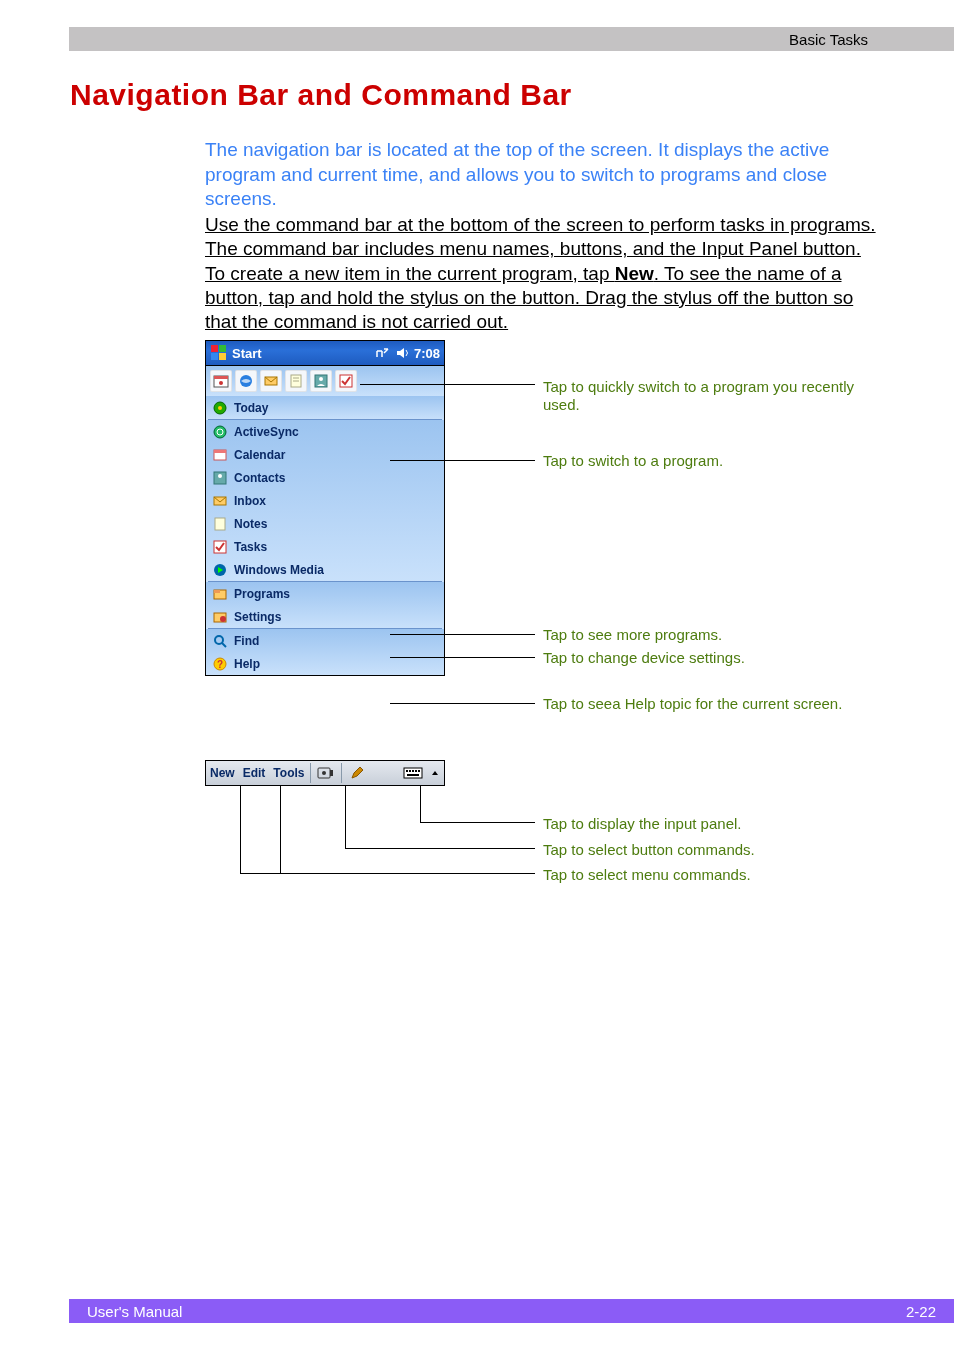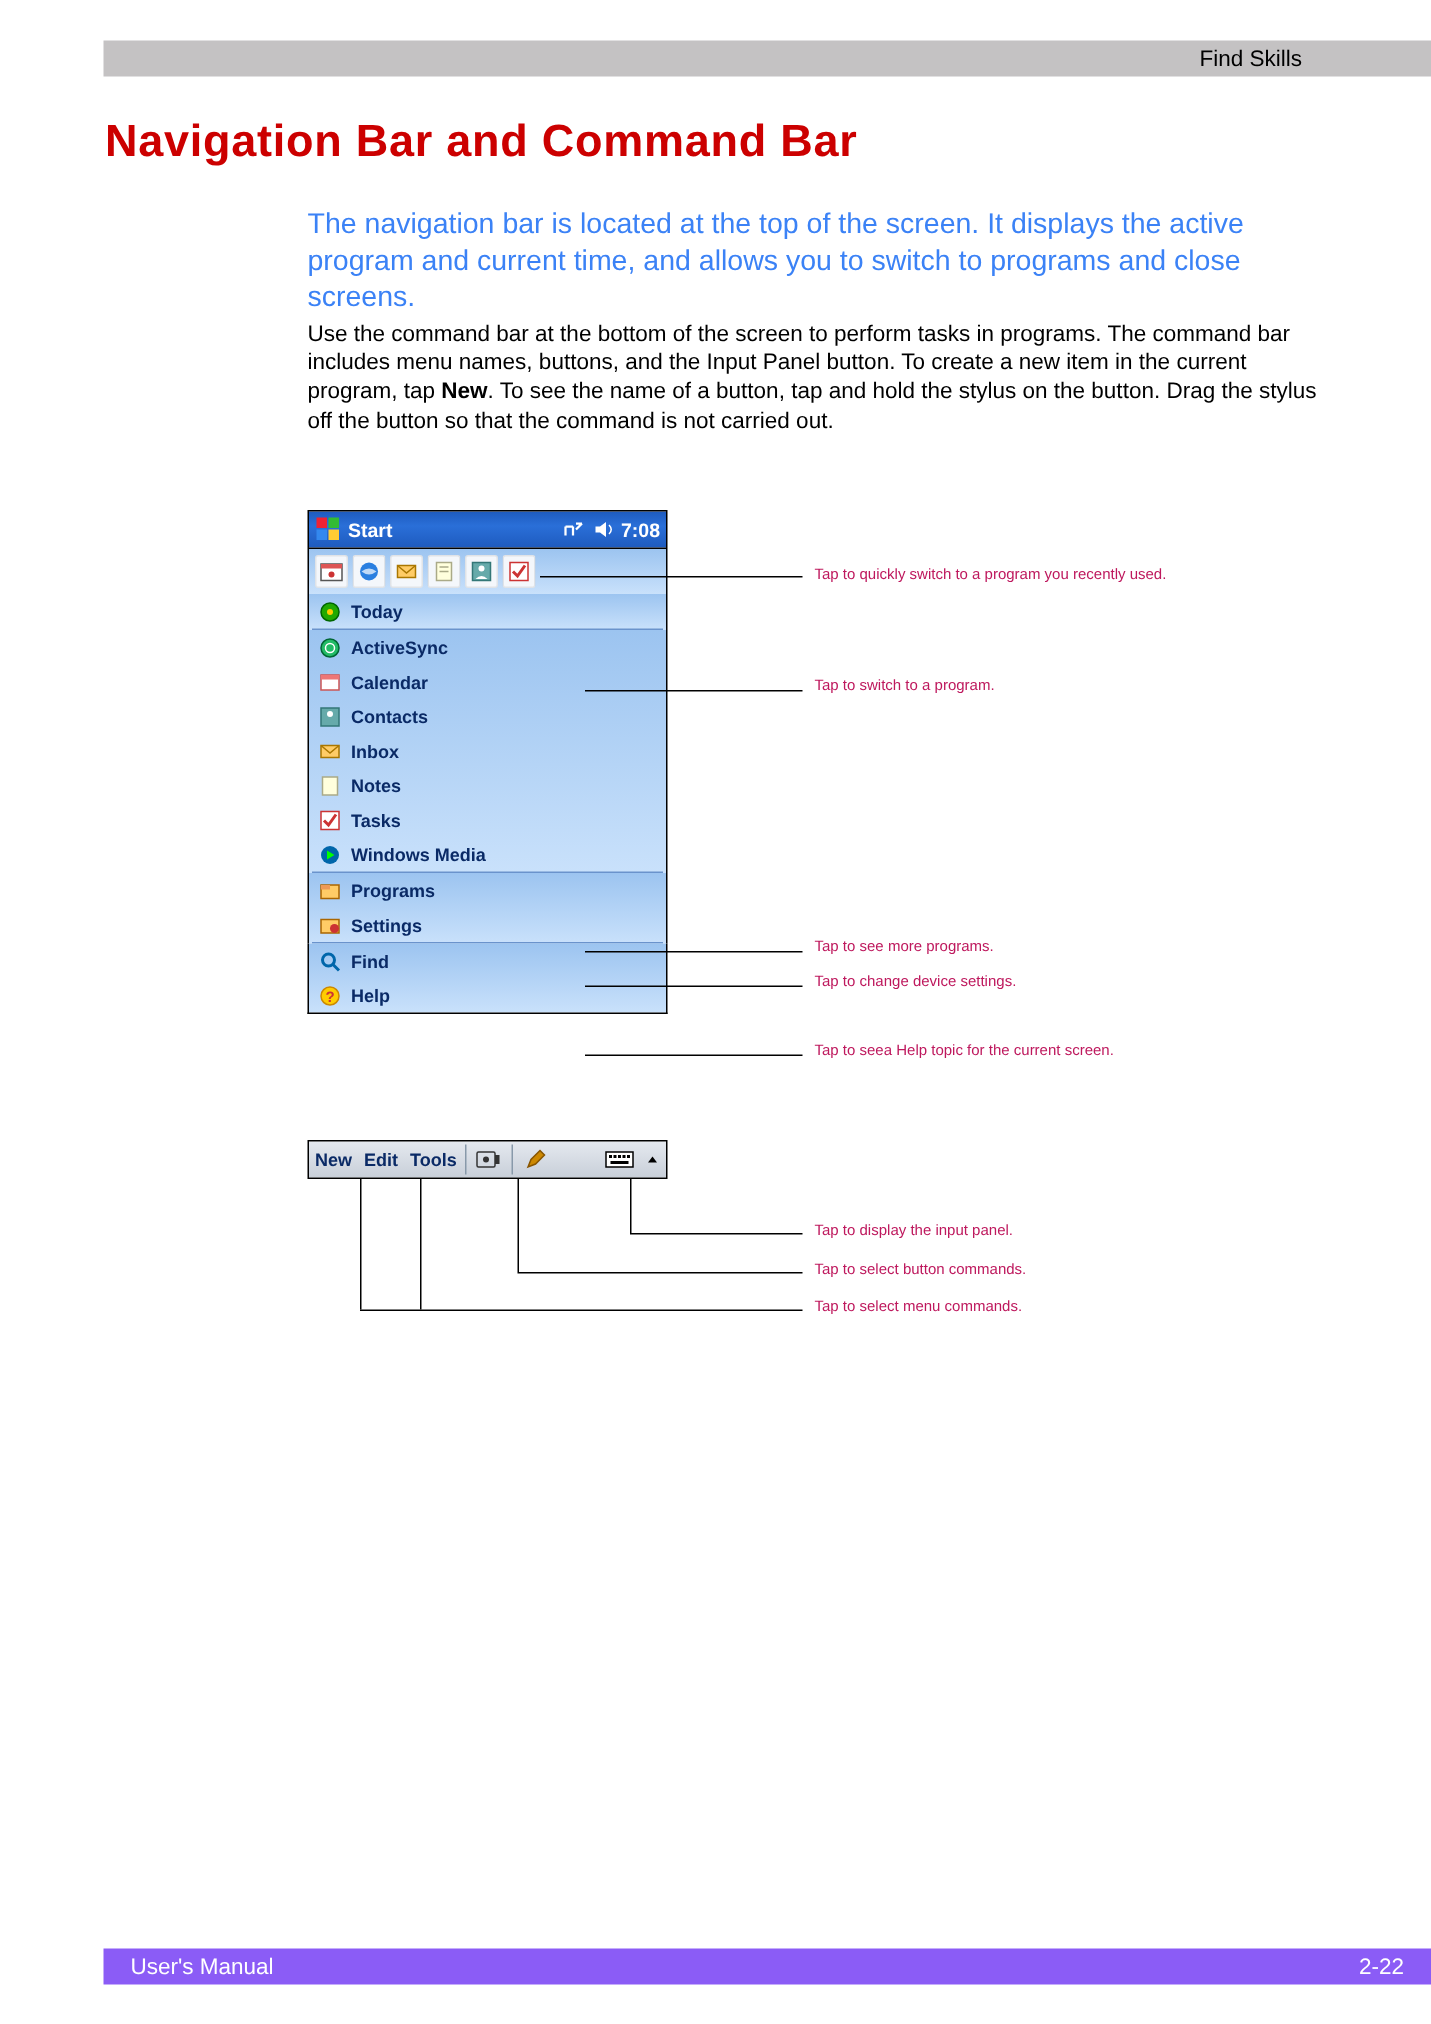--- a/index.html
+++ b/index.html
@@ -2,21 +2,21 @@
 <html><head>
 <meta charset="utf-8">
 <style>
   * { box-sizing: border-box; margin: 0; padding: 0; }
   html, body { width: 954px; height: 1349px; font-family: Arial, Helvetica, sans-serif; background: #fff; color: #000; }
   .page { width: 954px; height: 1349px; position: relative; background: #fff; }
   .header-bar { position: absolute; top: 27px; left: 69px; right: 0; height: 24px; background: #c4c2c3; }
   .header-text { position: absolute; top: 4px; right: 86px; font-size: 15px; color: #000; }
   .heading { position: absolute; top: 78px; left: 70px; font-size: 30px; font-weight: 900; color: #cc0000; font-family: Arial, sans-serif; letter-spacing: 0.5px; }
   .para1 { position: absolute; top: 138px; left: 205px; width: 680px; font-size: 19px; line-height: 1.3; color: #3b82f6; }
-  .para2 { position: absolute; top: 213px; left: 205px; width: 680px; font-size: 15px; line-height: 1.28; color: #000; }
+  .para2 { position: absolute; top: 213px; left: 205px; width: 680px; font-size: 19px; line-height: 1.28; color: #000; text-decoration: underline; }
   .bold { font-weight: bold; }
 
   .figure-wrap { position: absolute; top: 340px; left: 205px; width: 680px; height: 560px; }
 
   .pda { position: relative; width: 240px; }
 
   .navbar { height: 26px; background: linear-gradient(#1e5bbf, #2a6fd8 40%, #1e5bbf); border: 1px solid #000; display: flex; align-items: center; padding: 0 4px; color: #fff; font-size: 13px; font-weight: bold; font-family: Tahoma, Arial, sans-serif; justify-content: space-between; }
   .flag-icon { width: 18px; height: 18px; margin-right: 4px; display: inline-flex; align-items: center; justify-content: center; }
   .navbar-title { flex: 0 0 auto; }
   .navbar-spacer { flex: 1; }
@@ -35,35 +35,35 @@
 
   
   .cmdbar-wrap { position: absolute; top: 420px; left: 0; width: 240px; }
   .cmdbar { height: 26px; background: linear-gradient(#e5e9ef, #c8cfd9); border: 1px solid #000; display: flex; align-items: center; font-family: Tahoma, Arial, sans-serif; font-size: 12px; font-weight: bold; color: #0a2a66; }
   .cmd-menu { padding: 0 4px; }
   .cmd-sep { width: 1px; height: 20px; background: #8899aa; margin: 0 2px; }
   .cmd-btn { width: 22px; height: 20px; display: inline-flex; align-items: center; justify-content: center; margin: 0 2px; }
   .cmd-spacer { flex: 1; }
 
   
-  .callout { position: absolute; font-size: 10px; color: #be185d; line-height: 1.2; width: 330px; }
+  .callout { position: absolute; font-size: 15px; color: #4d7c0f; line-height: 1.2; width: 330px; }
   .line { position: absolute; background: #000; }
   .hline { height: 1px; }
   .vline { width: 1px; }
 
   .footer-bar { position: absolute; bottom: 26px; left: 69px; right: 0; height: 24px; background: #8b5cf6; color: #fff; display: flex; align-items: center; padding: 0 18px; font-size: 15px; }
   .footer-left { flex: 1; }
   .footer-right { }
 </style>
 </head>
 <body>
 
 <div class="page">
   <div class="header-bar">
-    <span class="header-text">Find Skills</span>
+    <span class="header-text">Basic Tasks</span>
   </div>
 
   <h1 class="heading">Navigation Bar and Command Bar</h1>
 
   <p class="para1">The navigation bar is located at the top of the screen. It displays the active program and current time, and allows you to switch to programs and close screens.</p>
 
   <p class="para2">
     <span>Use the command bar at the bottom of the screen to perform tasks in programs. The command bar includes menu names, buttons, and the Input Panel button. To create a new item in the current program, tap </span><span class="bold">New</span><span>. To see the name of a button, tap and hold the stylus on the button. Drag the stylus off the button so that the command is not carried out.</span>
   </p>
 

